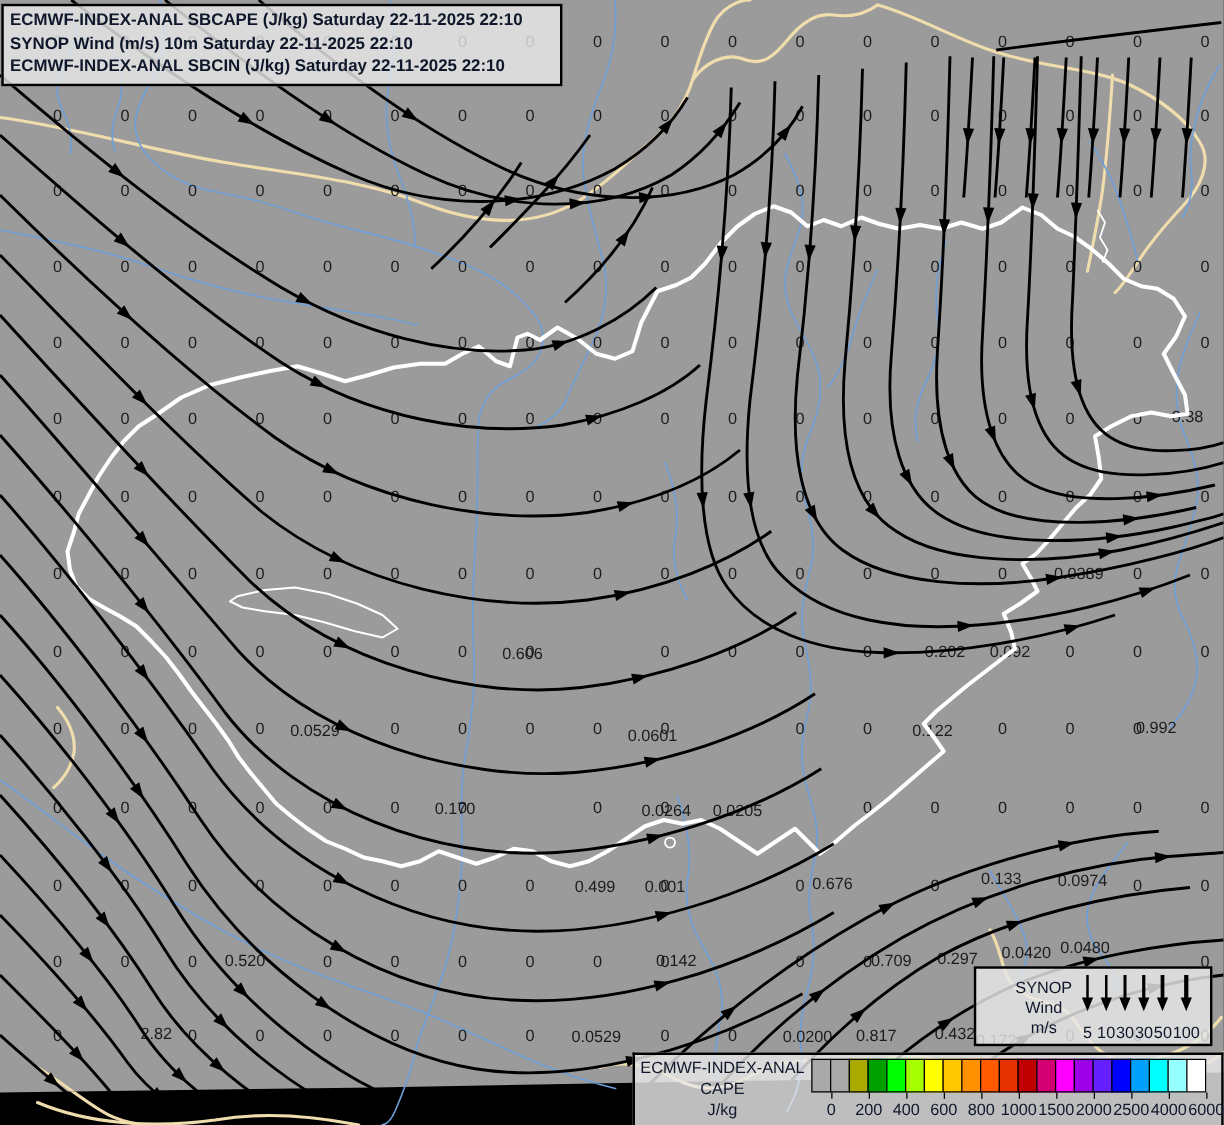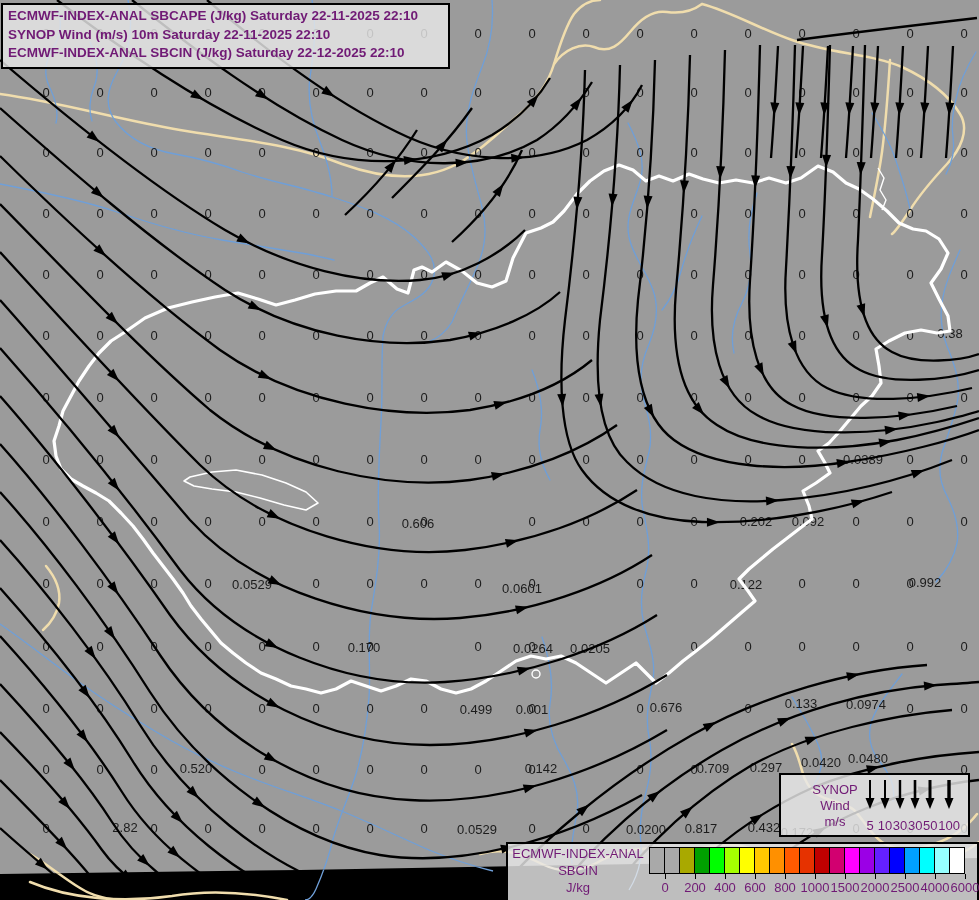--- a/index.html
+++ b/index.html
@@ -1,21 +1,21 @@
 <!DOCTYPE html>
 <html><head>
 <meta charset="utf-8">
 <style>
   html,body{margin:0;padding:0;background:#666;}
   #stage{position:relative;width:979px;height:900px;overflow:hidden;
          font-family:"Liberation Sans",sans-serif;background:#9b9b9b;
          outline:1px solid #000;}
   #map-svg{position:absolute;left:0;top:0;}
   .panel{position:absolute;background:rgba(232,232,232,0.82);border:2px solid #000;
-         box-sizing:border-box;color:#701a75;}
+         box-sizing:border-box;color:#0f172a;}
   #title-box{left:1px;top:3px;width:449px;padding:2px 7px 4px 5px;
              font-size:13.5px;font-weight:bold;line-height:18.5px;white-space:nowrap;}
   #wind-legend{left:779px;top:773px;width:191px;height:64px;display:flex;}
   .wl-left{width:52px;text-align:center;font-size:13px;line-height:16px;padding-top:7px;padding-left:28px;}
   .wl-cols{flex:1;display:flex;justify-content:space-between;padding:4px 8px 2px 2px;}
   .wl-col{display:flex;flex-direction:column;align-items:center;justify-content:space-between;}
   .wl-col span{font-size:13px;line-height:14px;}
   #cape-legend{left:506px;top:842px;width:473px;height:58px;border-bottom:none;}
   .cl-text{position:absolute;left:2px;top:1px;width:136px;text-align:center;
            font-size:13px;line-height:17px;}
@@ -489,21 +489,21 @@
             <path d="M 542,637 C 550,660 554,682 550,704 C 547,724 554,744 564,760 C 574,777 580,794 577,812 C 574,830 570,847 572,863"></path>
             <path d="M 902,674 C 890,690 878,704 872,720 C 867,734 870,750 880,762 C 890,774 896,787 893,801"></path>
           </g>
         </g>
       </svg>
     </div>
 
   <div id="title-box" class="panel">
     <div>ECMWF-INDEX-ANAL SBCAPE (J/kg) Saturday 22-11-2025 22:10</div>
     <div>SYNOP Wind (m/s) 10m Saturday 22-11-2025 22:10</div>
-    <div>ECMWF-INDEX-ANAL SBCIN (J/kg) Saturday 22-12-2025 22:10</div>
+    <div>ECMWF-INDEX-ANAL SBCIN (J/kg) Saturday 22-11-2025 22:10</div>
   </div>
 
   <div id="wind-legend" class="panel">
     <div class="wl-left">
       <div>SYNOP</div>
       <div>Wind</div>
       <div>m/s</div>
     </div>
     <div class="wl-cols" id="wind-cols">
         <div class="wl-col">
@@ -547,21 +547,21 @@
             <polygon points="7,30 2.5,19 11.5,19" fill="#000"></polygon>
           </svg>
           <span>100</span>
         </div>
       </div>
   </div>
 
   <div id="cape-legend" class="panel">
     <div class="cl-text">
       <div>ECMWF-INDEX-ANAL</div>
-      <div>SBCIN</div>
+      <div>CAPE</div>
       <div>J/kg</div>
     </div>
     <div id="cape-bar"><div class="swatch" style="background: rgb(169, 169, 169);"></div><div class="swatch" style="background: rgb(169, 169, 169);"></div><div class="swatch" style="background: rgb(169, 169, 0);"></div><div class="swatch" style="background: rgb(0, 160, 0);"></div><div class="swatch" style="background: rgb(0, 255, 0);"></div><div class="swatch" style="background: rgb(165, 255, 0);"></div><div class="swatch" style="background: rgb(255, 255, 0);"></div><div class="swatch" style="background: rgb(255, 200, 0);"></div><div class="swatch" style="background: rgb(255, 144, 0);"></div><div class="swatch" style="background: rgb(255, 90, 0);"></div><div class="swatch" style="background: rgb(230, 50, 0);"></div><div class="swatch" style="background: rgb(192, 0, 0);"></div><div class="swatch" style="background: rgb(210, 0, 112);"></div><div class="swatch" style="background: rgb(255, 0, 255);"></div><div class="swatch" style="background: rgb(155, 0, 230);"></div><div class="swatch" style="background: rgb(100, 32, 255);"></div><div class="swatch" style="background: rgb(0, 0, 255);"></div><div class="swatch" style="background: rgb(0, 160, 255);"></div><div class="swatch" style="background: rgb(0, 255, 255);"></div><div class="swatch" style="background: rgb(150, 255, 255);"></div><div class="swatch" style="background: rgb(255, 255, 255);"></div></div>
   <div class="cape-tick" style="left: 157px;"></div>
       <div class="cape-lab" style="left: 157px;">0</div>
       <div class="cape-tick" style="left: 187px;"></div>
       <div class="cape-lab" style="left: 187px; text-align: right;">200</div>
       <div class="cape-tick" style="left: 217px;"></div>
       <div class="cape-lab" style="left: 217px;">400</div>
       <div class="cape-tick" style="left: 247px;"></div>

